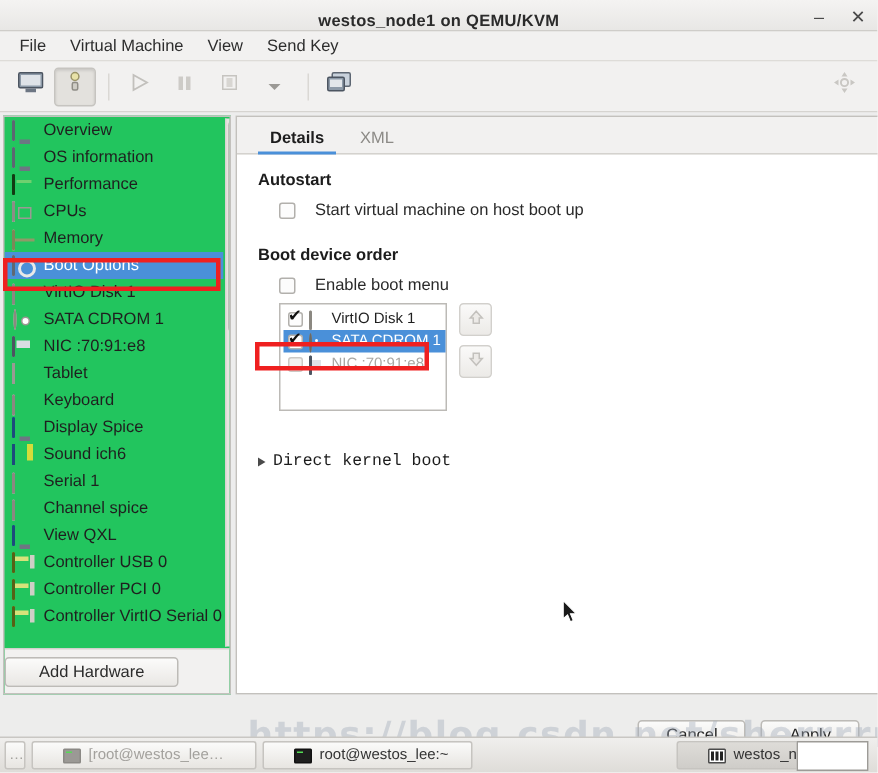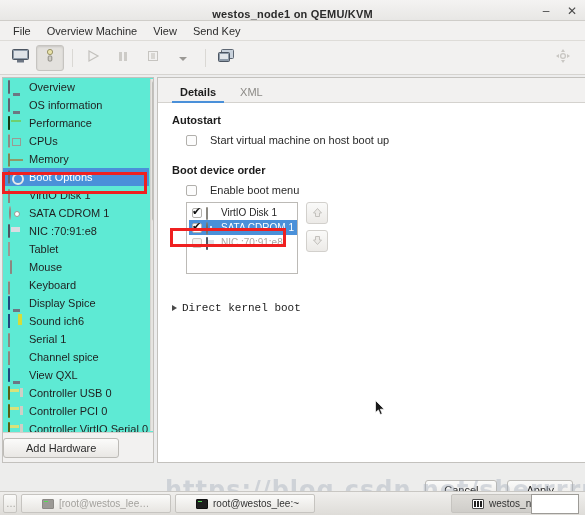--- a/index.html
+++ b/index.html
@@ -69,21 +69,21 @@
 
   
   .body {
     position: absolute; left:0; top:75px; width:585px; height: 390px;
     background: #ededed;
   }
 
   
   .sidebar {
     position: absolute; left: 2px; top: 2px; width: 152px; height: 386px;
-    background: #5eead4;
+    background: #22c55e;
     border: 1px solid #c3c1bd;
     overflow: hidden;
   }
   .hw-list {
     position: absolute; left: 0; top: 0; width: 146px; height: 354px;
     overflow: hidden;
   }
   .hw-row {
     display: flex; align-items: center; height: 18px;
     padding-left: 5px; gap: 6px;
@@ -318,21 +318,21 @@
   <div class="titlebar">
     <span class="title">westos_node1 on QEMU/KVM</span>
     <div class="win-btns">
       <span class="win-btn">–</span>
       <span class="win-btn">✕</span>
     </div>
   </div>
 
   <div class="menubar">
     <span class="menu-item">File</span>
-    <span class="menu-item">Overview Machine</span>
+    <span class="menu-item">Virtual Machine</span>
     <span class="menu-item">View</span>
     <span class="menu-item">Send Key</span>
   </div>
 
   <div class="toolbar">
     <div class="tb-btn">
       <span>
         <svg width="17" height="14" viewBox="0 0 17 14">
           <rect x="0.5" y="0.5" width="16" height="10" rx="1" fill="#8d9aa8" stroke="#4c5561"></rect>
           <rect x="2" y="2" width="13" height="7" fill="#dfe3e8"></rect>
@@ -437,24 +437,20 @@
           <span class="hw-icon"><span class="ic-cdrom"></span></span>
           <span class="label">SATA CDROM 1</span>
         </div>
         <div class="hw-row">
           <span class="hw-icon"><span class="ic-nic"></span></span>
           <span class="label">NIC :70:91:e8</span>
         </div>
         <div class="hw-row">
           <span class="hw-icon"><span class="ic-tablet"></span></span>
           <span class="label">Tablet</span>
-        </div>
-        <div class="hw-row">
-          <span class="hw-icon"><span class="ic-mouse"></span></span>
-          <span class="label">Mouse</span>
         </div>
         <div class="hw-row">
           <span class="hw-icon"><span class="ic-kbd"></span></span>
           <span class="label">Keyboard</span>
         </div>
         <div class="hw-row">
           <span class="hw-icon"><span class="ic-monitor ic-monitor-blue"></span></span>
           <span class="label">Display Spice</span>
         </div>
         <div class="hw-row">

